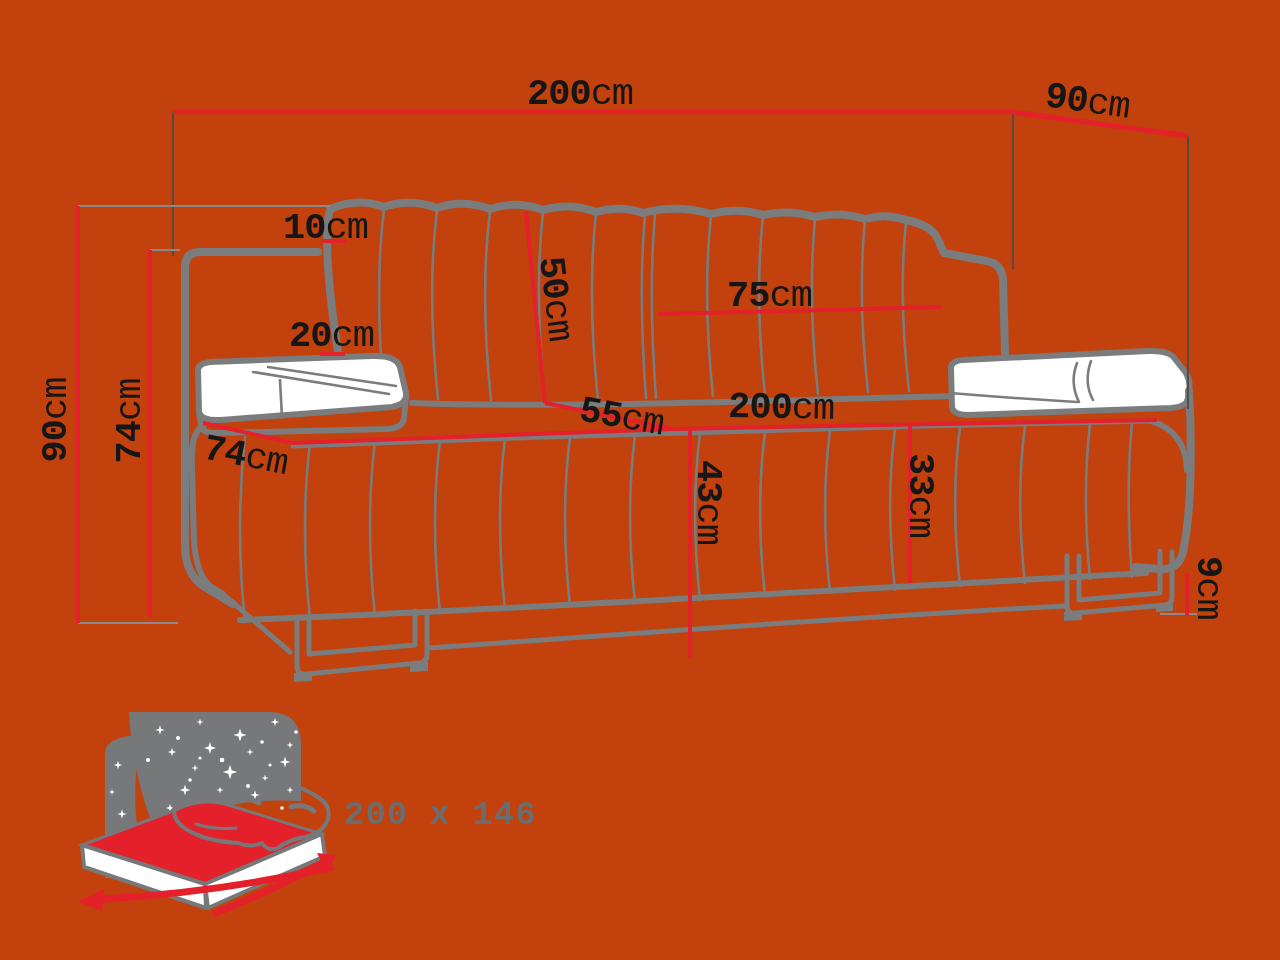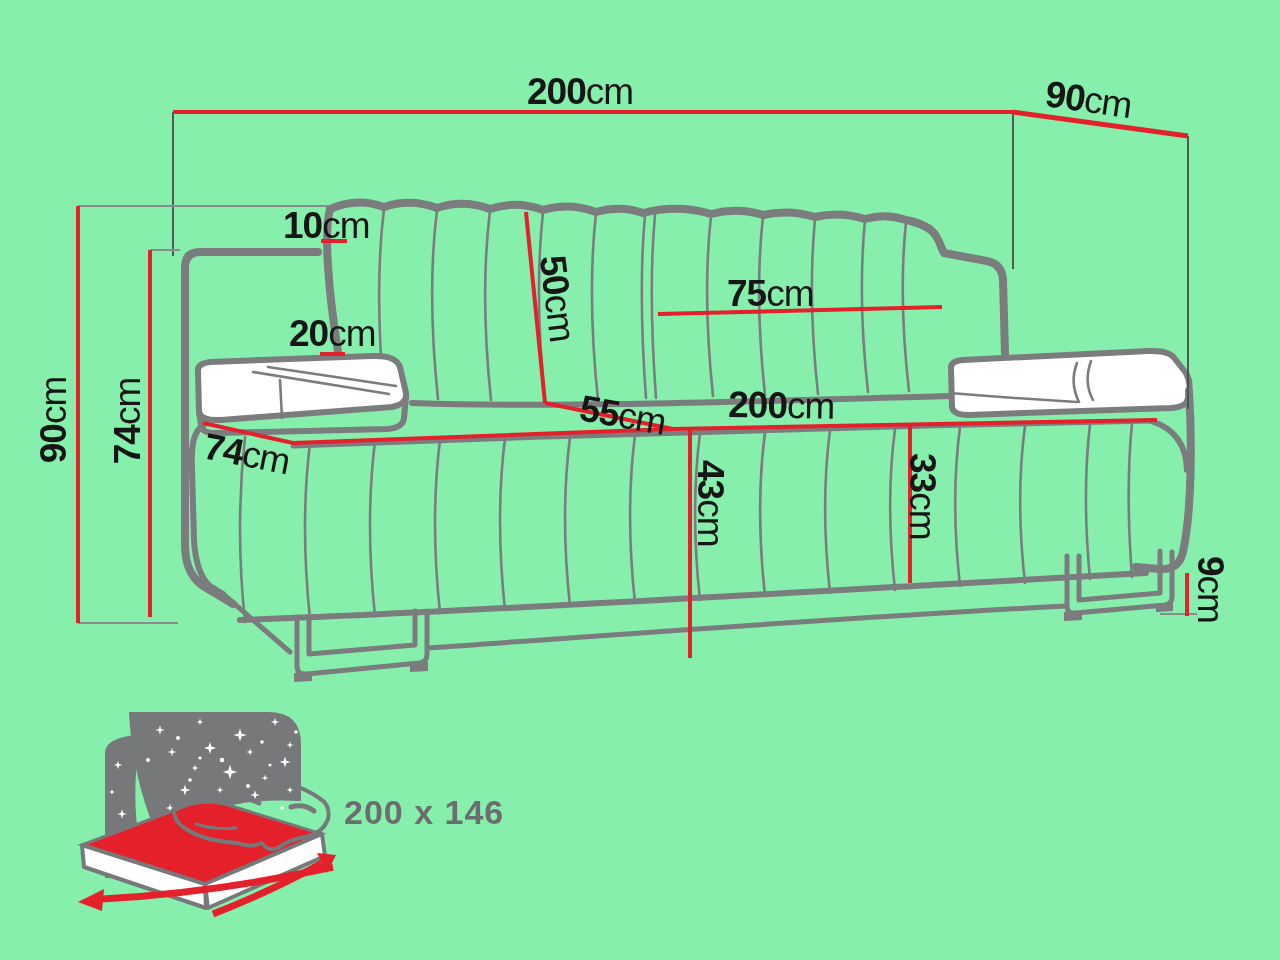--- a/index.html
+++ b/index.html
@@ -1,17 +1,17 @@
 <!DOCTYPE html>
 <html><head>
 <meta charset="utf-8">
 <style>
   html,body{margin:0;padding:0;background:#ffffff;}
-  .canvas{position:relative;width:1280px;height:960px;background:#86efac;overflow:hidden;
-          font-family:Liberation Sans, sans-serif;}
+  .canvas{position:relative;width:1280px;height:960px;background:#c2410c;overflow:hidden;
+          font-family:Liberation Mono, monospace;}
   svg{position:absolute;left:0;top:0;}
   
   .outline{stroke:#7b7c7e;stroke-width:8;fill:none;stroke-linecap:round;stroke-linejoin:round;}
   .outline6{stroke:#7b7c7e;stroke-width:6;fill:none;stroke-linecap:round;stroke-linejoin:round;}
   .outline5{stroke:#7b7c7e;stroke-width:5;fill:none;stroke-linecap:round;stroke-linejoin:round;}
   .chan{stroke:#7b7c7e;stroke-width:2.6;fill:none;stroke-linecap:round;}
   .wfill{fill:#ffffff;}
   
   .red{stroke:#e4202b;stroke-width:4;fill:none;stroke-linecap:butt;}
   .red5{stroke:#e4202b;stroke-width:5;fill:none;stroke-linecap:butt;}

